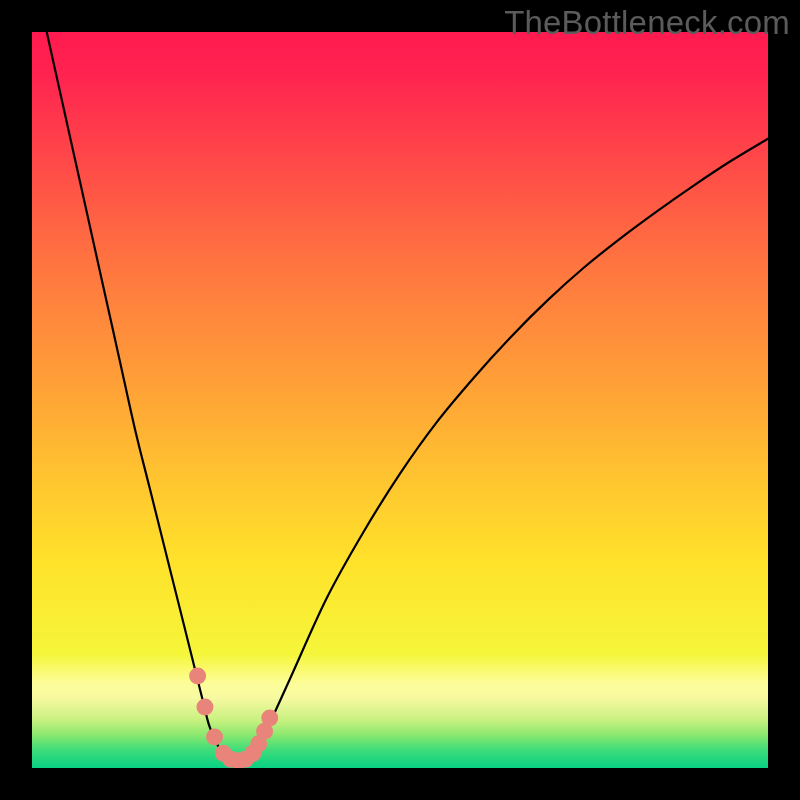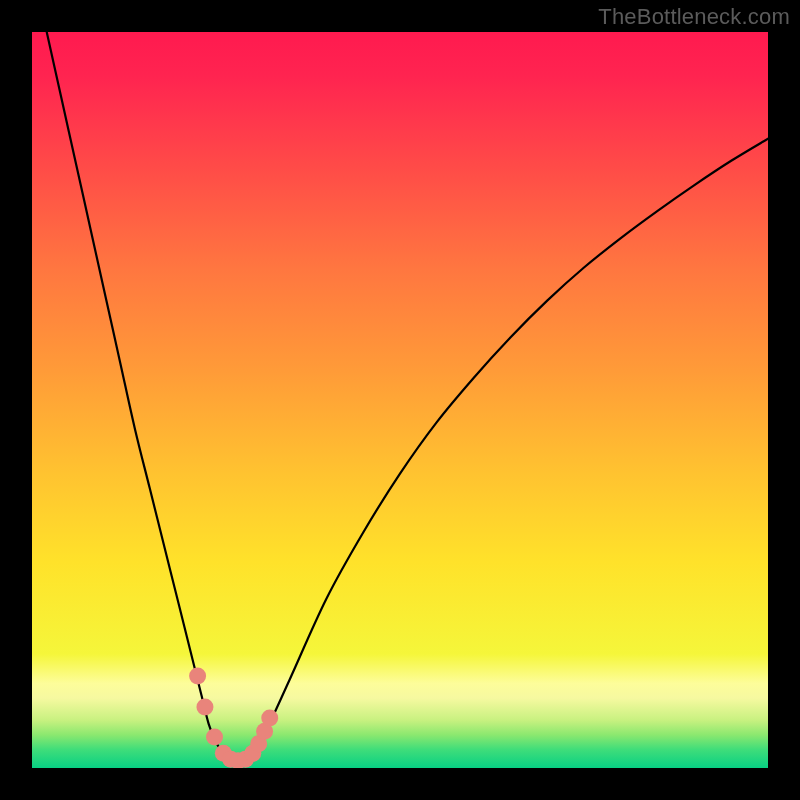--- a/index.html
+++ b/index.html
@@ -14,21 +14,21 @@
     position: relative;
     width: 800px;
     height: 800px;
     background: #000;
   }
   .watermark {
     position: absolute;
     top: 4px;
     right: 10px;
     color: #5b5b5b;
-    font-size: 22px;
+    font-size: 33px;
     font-weight: 400;
     letter-spacing: 0.2px;
     z-index: 5;
   }
   .plot-area {
     position: absolute;
     left: 32px;
     top: 32px;
     width: 736px;
     height: 736px;

